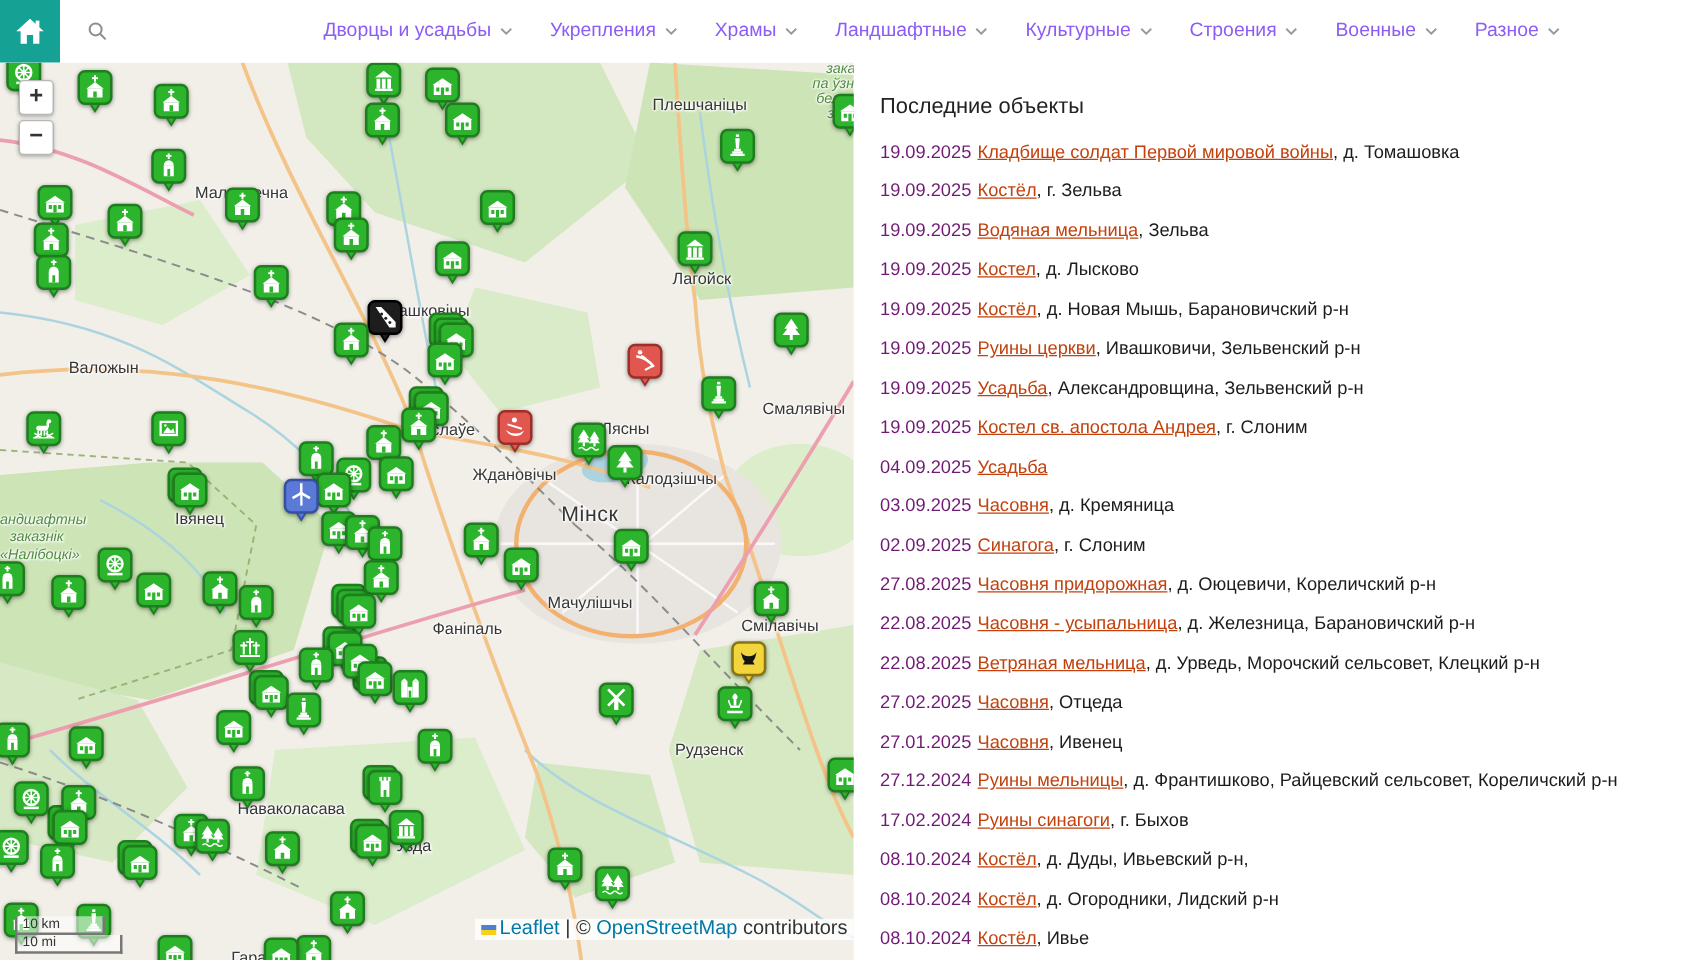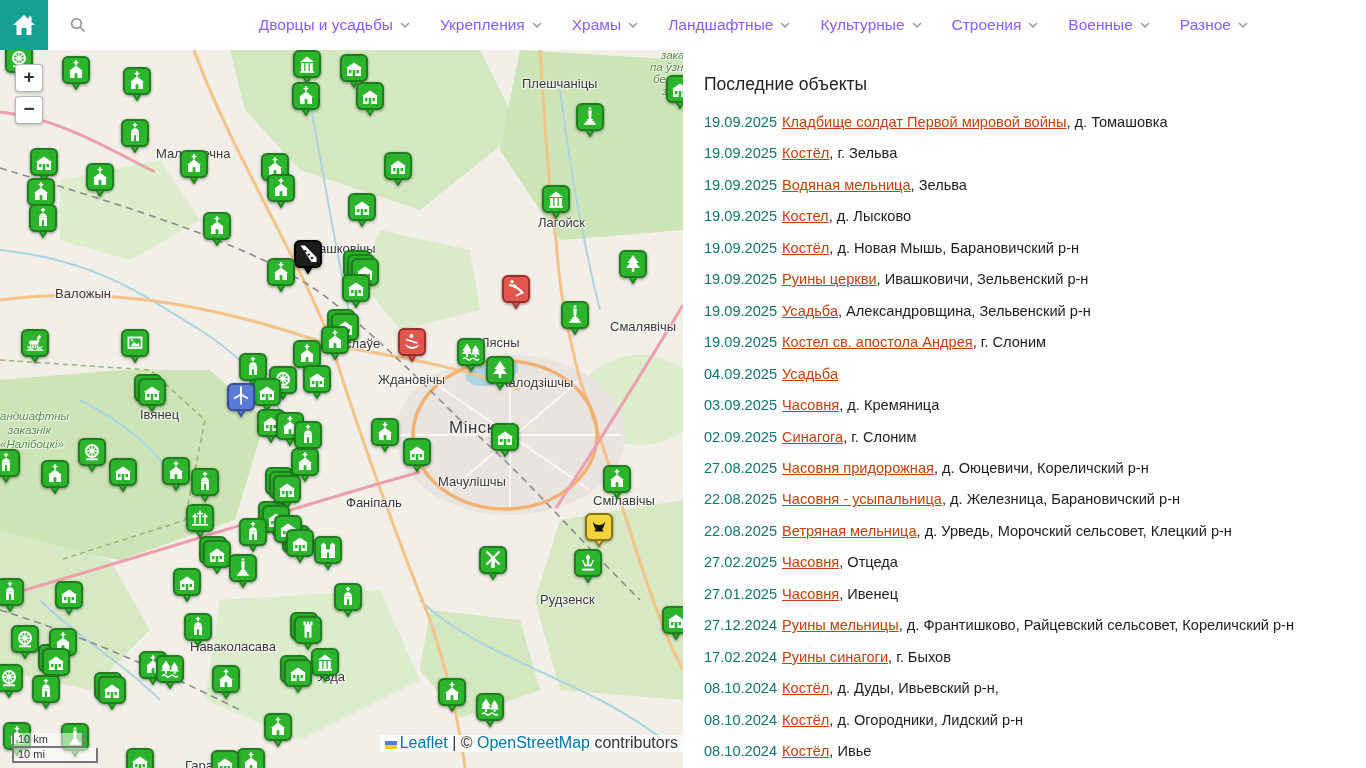--- a/index.html
+++ b/index.html
@@ -38,21 +38,21 @@
     font-size:16px;color:#333;padding:1px 5px 2px 5px;line-height:14px;white-space:nowrap;}
   .attrib a{color:#0078a8;text-decoration:none;cursor:pointer;}
   .flag{display:inline-block;width:12px;height:8px;vertical-align:-1px;margin-right:3px;
     background:linear-gradient(#4e7fd0 50%,#f7d117 50%);}
   
   .panel{position:absolute;left:683px;top:50px;width:683px;height:718px;background:#fff;box-sizing:border-box;
     padding:24px 10px 0 21px;overflow:hidden;}
   .panel h2{margin:0 0 12px 0;font-size:17.5px;font-weight:400;color:#222;}
   .obj-list{list-style:none;margin:0;padding:0;}
   .obj-list li{line-height:31.45px;font-size:14.6px;color:#1c1c1c;white-space:nowrap;}
-  .obj-list .date{color:#0f766e;margin-right:5px;}
+  .obj-list .date{color:#701a75;margin-right:5px;}
   .obj-list a{color:#c2410c;text-decoration:underline;cursor:pointer;}
 </style>
 </head>
 <body>
 
 <div class="header">
   <div class="home-tile">
     <svg width="26" height="26" viewBox="0 0 26 26">
       <path d="M13 3 L24 13 L20.5 13 L20.5 23 L15.5 23 L15.5 16 L10.5 16 L10.5 23 L5.5 23 L5.5 13 L2 13 Z" fill="#fff"></path>
       <rect x="17.5" y="4.5" width="3" height="5" fill="#fff"></rect>
@@ -175,21 +175,21 @@
       <div class="map-label city" style="left: 296px; top: 191px;">Радашковічы</div>
       <div class="map-label city" style="left: 55px; top: 236px;">Валожын</div>
       <div class="map-label city" style="left: 140px; top: 357px;">Івянец</div>
       <div class="map-label city" style="left: 522px; top: 26px;">Плешчаніцы</div>
       <div class="map-label city" style="left: 538px; top: 165px;">Лагойск</div>
       <div class="map-label city" style="left: 610px; top: 269px;">Смалявічы</div>
       <div class="map-label city" style="left: 378px; top: 322px;">Ждановічы</div>
       <div class="map-label city" style="left: 481px; top: 285px;">Лясны</div>
       <div class="map-label city" style="left: 501px; top: 325px;">Калодзішчы</div>
       <div class="map-label city" style="left: 330px; top: 286px;">Заслаўе</div>
-      <div class="map-label city lg" style="left: 438px; top: 368px; padding-left: 11px;">Мінск</div>
+      <div class="map-label city lg" style="left: 438px; top: 352px; padding-left: 11px;">Мінск</div>
       <div class="map-label city" style="left: 346px; top: 445px;">Фаніпаль</div>
       <div class="map-label city" style="left: 438px; top: 424px;">Мачулішчы</div>
       <div class="map-label city" style="left: 593px; top: 443px;">Смілавічы</div>
       <div class="map-label city" style="left: 540px; top: 542px;">Рудзенск</div>
       <div class="map-label city" style="left: 190px; top: 589px;">Наваколасава</div>
       <div class="map-label city" style="left: 317px; top: 619px;">Узда</div>
       <div class="map-label city" style="left: 185px; top: 708px;">Гарадзея</div>
       <div class="map-label nature" style="left: 0px; top: 360px; text-align: right;">андшафтны</div>
       <div class="map-label nature" style="left: 8px; top: 374px;">заказнік</div>
       <div class="map-label nature" style="left: 0px; top: 388px;">«Налібоцкі»</div>

